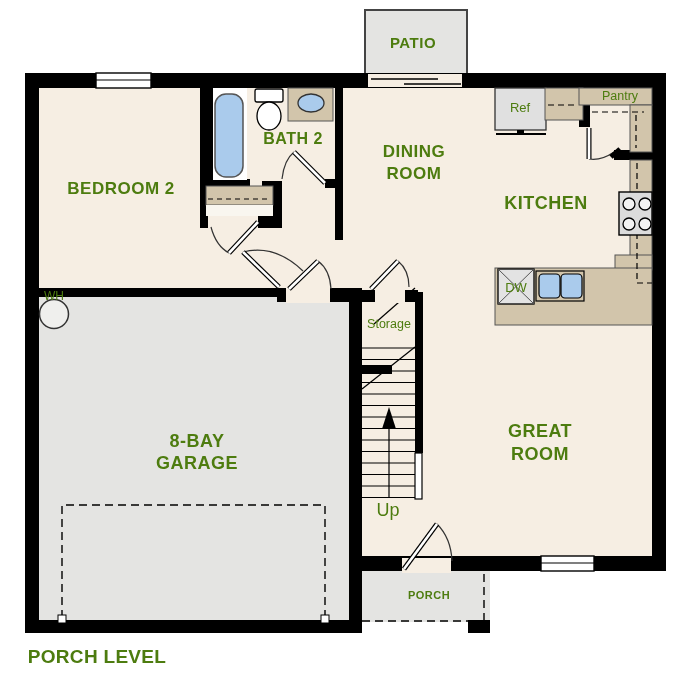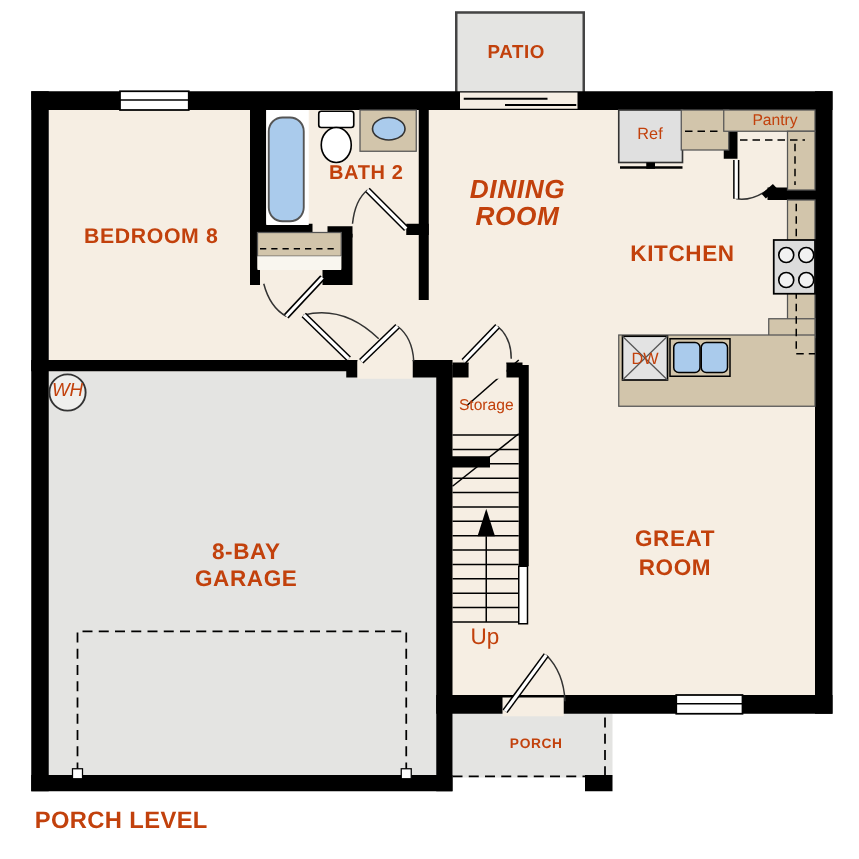--- a/index.html
+++ b/index.html
@@ -2,21 +2,21 @@
 <html><head>
 <meta charset="utf-8">
 <style>
   html,body{margin:0;padding:0;background:#fff;}
   #plan{position:relative;width:687px;height:687px;background:#fff;overflow:hidden;
         font-family:"Liberation Sans", sans-serif;}
   .wall{position:absolute;background:#000;}
   .floor{position:absolute;background:#f6eee3;}
   .gray{position:absolute;background:#e4e4e2;}
   svg.overlay{position:absolute;left:0;top:0;pointer-events:none;}
-  .lbl{position:absolute;color:#c2410c;white-space:nowrap;transform:translate(-50%,-50%);
+  .lbl{position:absolute;color:#4d7c0f;white-space:nowrap;transform:translate(-50%,-50%);
        text-align:center;}
   .room{font-weight:bold;letter-spacing:.5px;}
 </style>
 </head>
 <body>
 
 <div id="plan">
 
   <div class="gray" style="left:364px;top:9px;width:100px;height:67px;border:2px solid #444;"></div>
   <div class="gray" style="left:362px;top:571px;width:128px;height:51px;"></div>
@@ -195,37 +195,37 @@
       <line x1="404" y1="569" x2="437" y2="524" stroke="#000" stroke-width="5"></line>
       <line x1="404" y1="569" x2="437" y2="524" stroke="#fff" stroke-width="2.6"></line>
 
       <path d="M589,159 Q601,161 614,152" fill="none" stroke="#333" stroke-width="1.2"></path>
       <line x1="589" y1="128" x2="589" y2="159" stroke="#000" stroke-width="5"></line>
       <line x1="589" y1="128" x2="589" y2="159" stroke="#fff" stroke-width="2.6"></line>
       <line x1="611" y1="157" x2="620" y2="149" stroke="#000" stroke-width="5"></line>
     </g>
   </svg>
 
-  <div class="lbl room" style="left:121px;top:189px;font-size:17px;">BEDROOM 8</div>
+  <div class="lbl room" style="left:121px;top:189px;font-size:17px;">BEDROOM 2</div>
   <div class="lbl room" style="left:293px;top:139px;font-size:16px;">BATH 2</div>
-  <div class="lbl room" style="left:414px;top:163px;font-size:21px;line-height:22px;font-style:italic;">
+  <div class="lbl room" style="left:414px;top:163px;font-size:17px;line-height:22px;">
     <div>DINING</div>
     <div>ROOM</div>
   </div>
   <div class="lbl room" style="left:546px;top:203px;font-size:18px;">KITCHEN</div>
   <div class="lbl room" style="left:540px;top:443px;font-size:18px;line-height:23px;">
     <div>GREAT</div>
     <div>ROOM</div>
   </div>
   <div class="lbl room" style="left:197px;top:452px;font-size:18px;line-height:22px;">
     <div>8-BAY</div>
     <div>GARAGE</div>
   </div>
   <div class="lbl room" style="left:413px;top:42px;font-size:15px;">PATIO</div>
   <div class="lbl room" style="left:423px;top:595px;font-size:11px;padding-left:12px;">PORCH</div>
   <div class="lbl" style="left:389px;top:324px;font-size:12.5px;">Storage</div>
   <div class="lbl" style="left:620px;top:96px;font-size:12.5px;">Pantry</div>
   <div class="lbl" style="left:520px;top:107px;font-size:13px;">Ref</div>
   <div class="lbl" style="left:516px;top:287px;font-size:13px;">DW</div>
-  <div class="lbl" style="left:54px;top:312px;font-size:15px;font-style:italic;">WH</div>
+  <div class="lbl" style="left:54px;top:296px;font-size:12px;">WH</div>
   <div class="lbl" style="left:388px;top:510px;font-size:18px;">Up</div>
   <div class="lbl room" style="left:97px;top:657px;font-size:19px;letter-spacing:.3px;">PORCH LEVEL</div>
 </div>
 
 </body></html>

